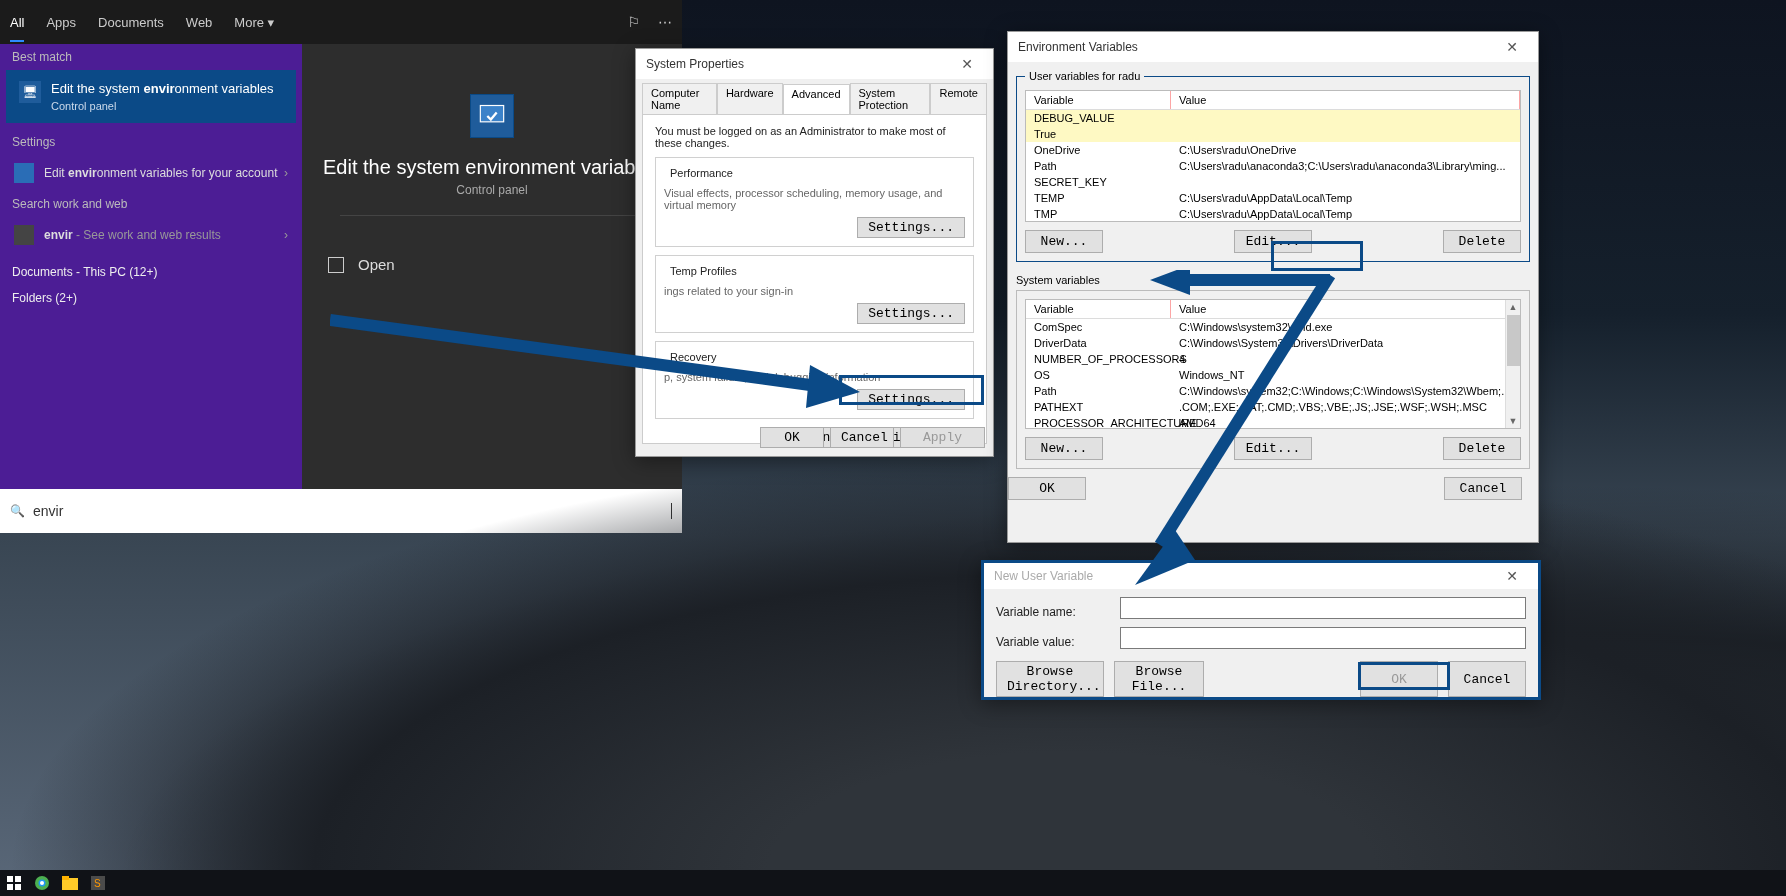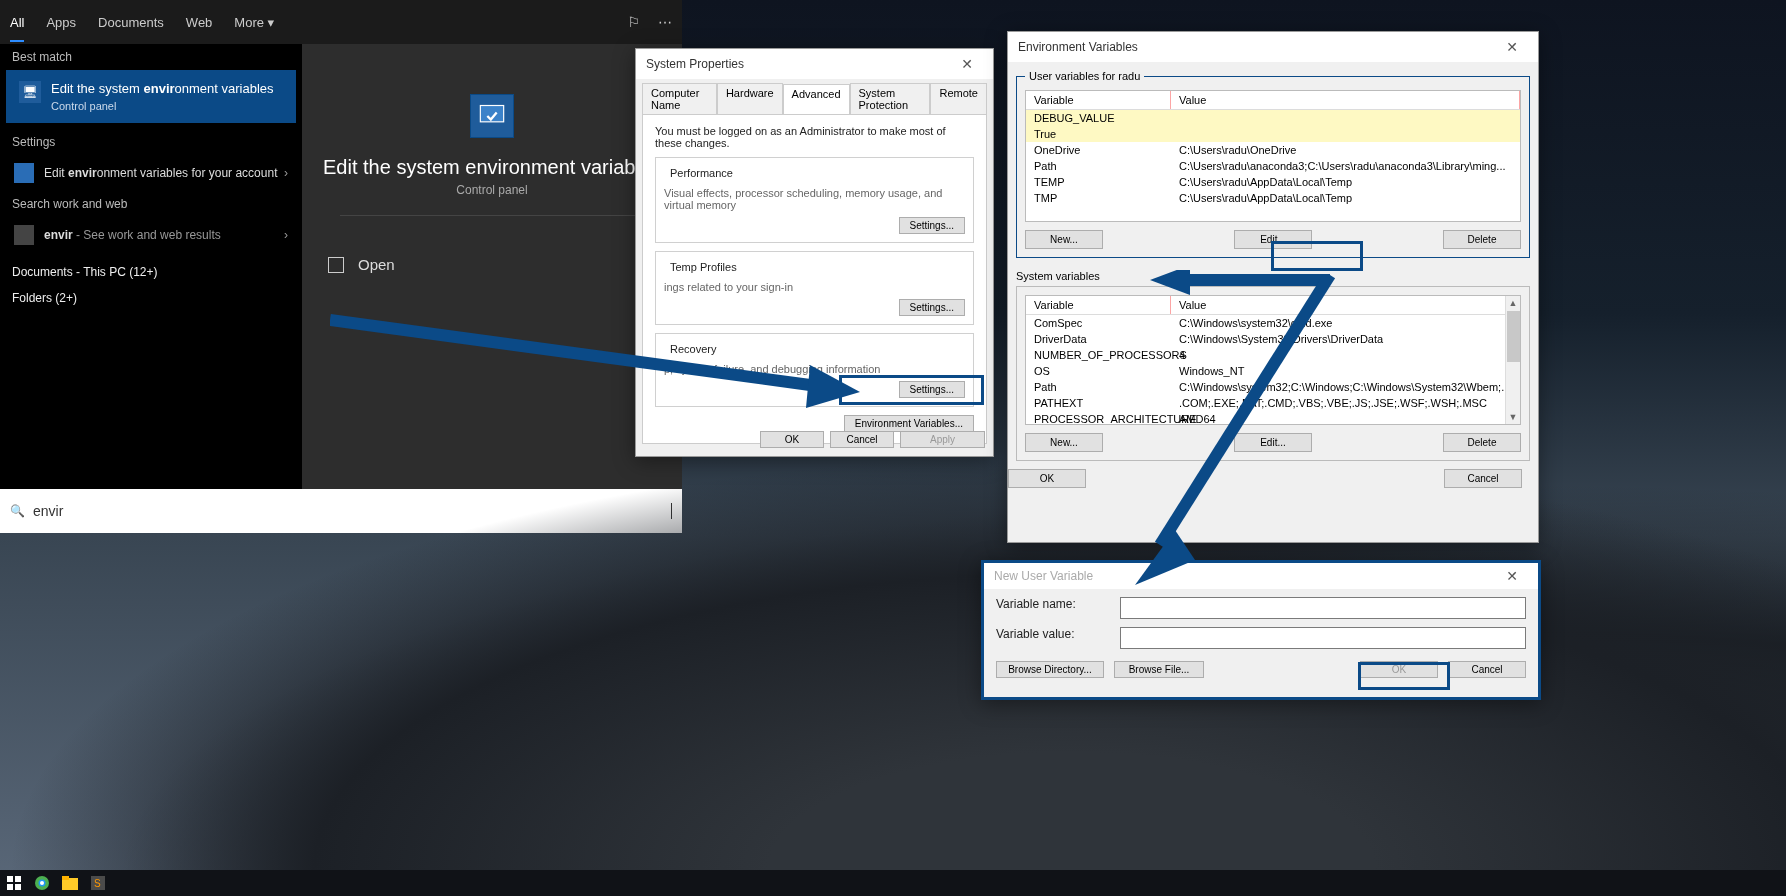--- a/index.html
+++ b/index.html
@@ -32,21 +32,21 @@
   
   #sysprop{left:635px;top:48px;width:359px;height:409px;background:#f0f0f0;}
   .tabs{display:flex;gap:0;padding:4px 6px 0 6px;font-size:11px;}
   .tab{padding:3px 8px;border:1px solid #ccc;border-bottom:none;background:#f0f0f0;cursor:default;}
   .tab.active{background:#fff;position:relative;top:1px;}
   .tab-body{margin:0 6px 6px 6px;border:1px solid #ccc;background:#fff;padding:10px 12px;height:330px;position:relative;}
   .note{font-size:11px;color:#222;margin-bottom:8px;}
   .group{border:1px solid #d0d0d0;margin-bottom:8px;padding:8px 8px 8px 8px;position:relative;}
   .group-title{font-size:11px;color:#222;margin:-14px 0 4px 2px;background:#fff;padding:0 4px;display:inline-block;}
   .group-desc{font-size:11px;color:#666;margin:4px 0 6px 0;}
-  .btn{border:1px solid #adadad;background:#e1e1e1;padding:2px 10px;font-size:10px;cursor:default;}
+  .btn{border:1px solid #adadad;background:#e1e1e1;padding:2px 10px;font-size:13px;cursor:default;font-family:Liberation Mono, monospace;}
   .right{float:right;}
   .clearfix::after{content:"";display:block;clear:both;}
   .footer-btns{position:absolute;right:8px;bottom:8px;display:flex;gap:6px;}
 
   
   .hl{position:absolute;border:3px solid #0b4a87;z-index:10;pointer-events:none;}
 
   
   #envvar{left:1007px;top:31px;width:532px;height:512px;}
   .group-fieldset{border:1px solid #0b4a87;margin:8px;padding:8px;}
@@ -61,32 +61,32 @@
   .tbl-row.sel{background:#fef9c3;flex-direction:column;}
   .scroll-thumb{position:absolute;right:0;top:0;width:15px;height:100%;background:#f0f0f0;border-left:1px solid #ddd;}
   .scroll-thumb-bar{background:#c8c8c8;width:13px;margin:1px;height:40%;}
   .scroll-arrow{font-size:9px;text-align:center;color:#666;height:14px;line-height:14px;}
   .btn-row{display:flex;justify-content:space-between;gap:6px;margin-top:8px;}
   .btn-w{width:78px;text-align:center;padding:3px 0;}
 
   
   #newvar{left:981px;top:560px;width:560px;height:140px;border:3px solid #0b4a87;}
   #newvar .titlebar{background:#fff;color:#aaa;height:26px;font-size:12px;}
-  .field-row{display:flex;align-items:flex-start;margin:8px 12px;gap:24px;font-size:12px;}
+  .field-row{display:flex;align-items:flex-end;margin:8px 12px;gap:24px;font-size:12px;}
   .field-row label{width:100px;color:#222;}
   .field-row input{flex:1;border:1px solid #7a7a7a;padding:3px 4px;font-size:12px;}
 
   
   #start{left:32px;top:226px;width:682px;height:533px;background:#202020;color:#fff;z-index:6;}
   .start-top{height:44px;background:#1b1b1b;display:flex;align-items:center;padding:0 10px;font-size:13px;gap:22px;position:relative;}
   .start-top .toptab{color:#ccc;cursor:default;}
   .start-top .toptab.act{color:#fff;border-bottom:2px solid #2d8cff;padding-bottom:10px;margin-bottom:-12px;}
   .start-top .toprt{position:absolute;right:10px;display:flex;gap:18px;color:#ccc;font-size:14px;}
   .start-body{display:flex;height:445px;}
-  .start-left{width:302px;background:#000000;font-size:13px;}
+  .start-left{width:302px;background:#4c1d95;font-size:13px;}
   .sec-label{color:#bbb;font-size:12px;padding:6px 12px;}
   .result-sel{background:#0b4a87;border:3px solid #0b4a87;margin:0 6px;padding:8px 10px;display:flex;gap:10px;align-items:flex-start;}
   .result-sel .ricon{width:22px;height:22px;background:#1f5c9b;display:flex;align-items:center;justify-content:center;font-size:12px;}
   .result-sel .rt b{font-weight:600;}
   .result-sel .sub{color:#cbd9ea;font-size:11px;margin-top:4px;}
   .li{display:flex;align-items:center;justify-content:space-between;padding:8px 14px;color:#ddd;}
   .li .ico{width:20px;height:20px;background:#2a6db6;margin-right:10px;flex-shrink:0;}
   .li .tx{flex:1;font-size:12px;}
   .chev{color:#999;font-size:12px;}
   .start-right{flex:1;background:#2d2d2d;display:flex;flex-direction:column;align-items:center;padding-top:50px;color:#ddd;}
@@ -241,20 +241,24 @@
           </div>
           <div class="tbl-row">
             <span class="col-var">OneDrive</span>
             <span class="col-val">C:\Users\radu\OneDrive</span>
           </div>
           <div class="tbl-row">
             <span class="col-var">Path</span>
             <span class="col-val">C:\Users\radu\anaconda3;C:\Users\radu\anaconda3\Library\ming...</span>
           </div>
           <div class="tbl-row">
+            <span class="col-var">SECRET_KEY</span>
+            <span class="col-val"></span>
+          </div>
+          <div class="tbl-row">
             <span class="col-var">TEMP</span>
             <span class="col-val">C:\Users\radu\AppData\Local\Temp</span>
           </div>
           <div class="tbl-row">
             <span class="col-var">TMP</span>
             <span class="col-val">C:\Users\radu\AppData\Local\Temp</span>
           </div>
         </div>
     </div>
     <div class="btn-row">

